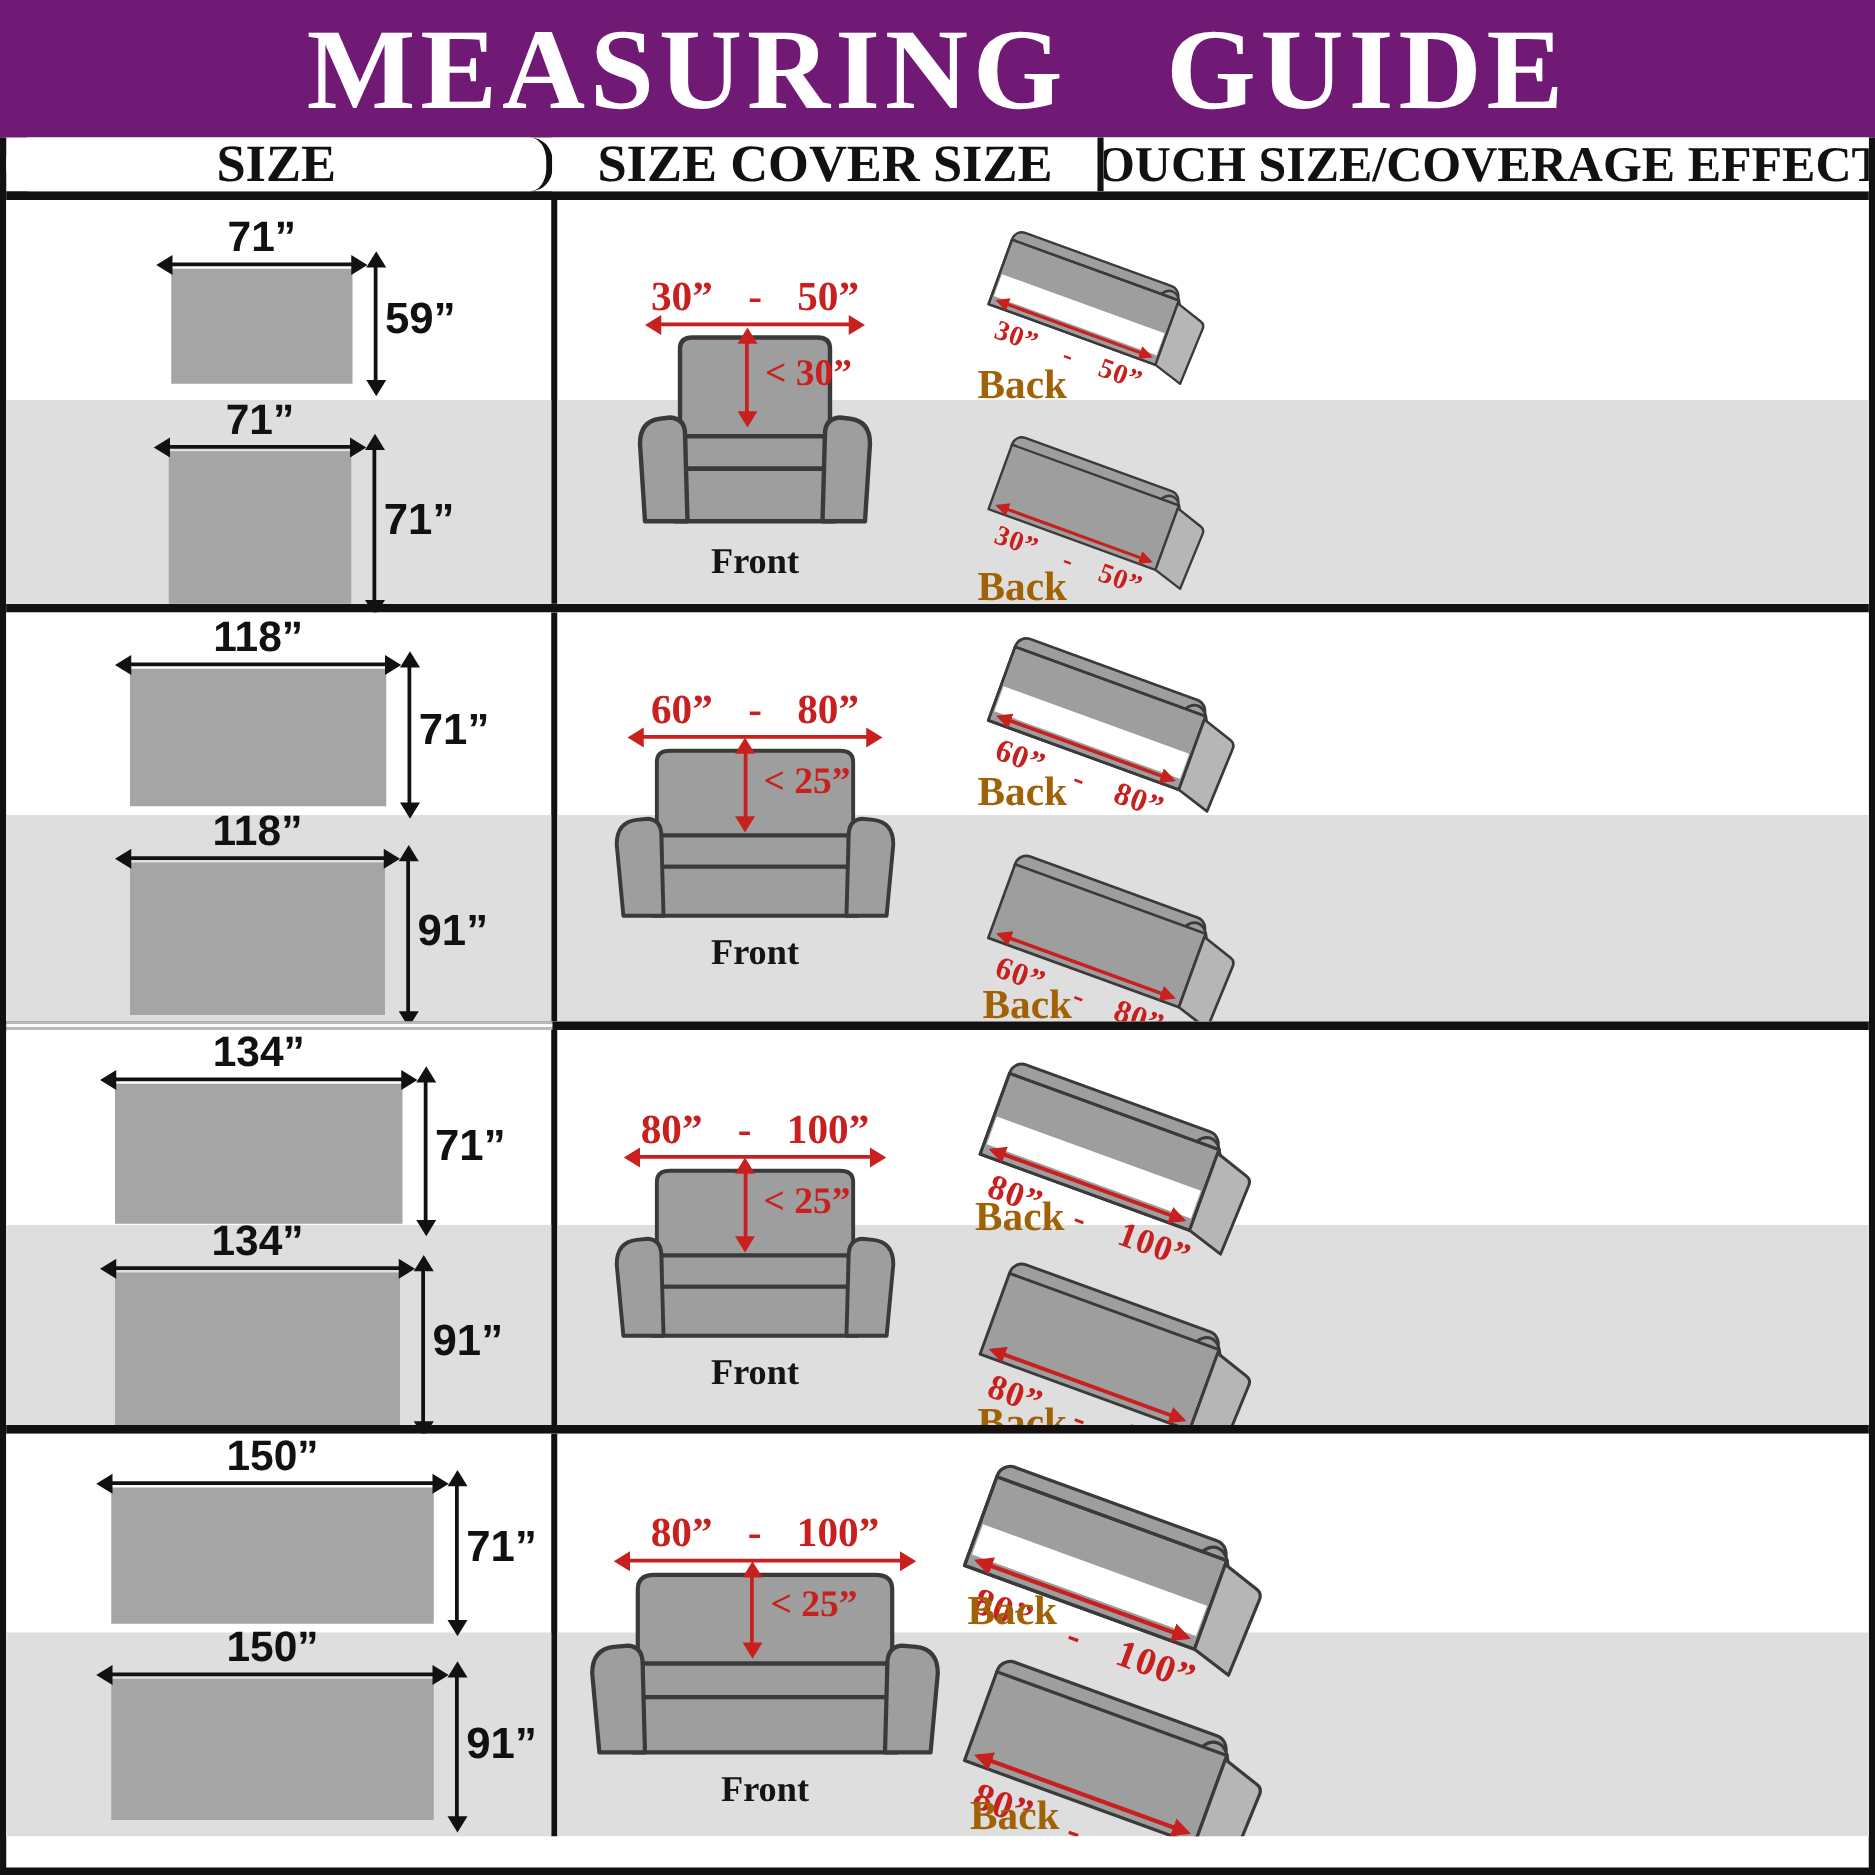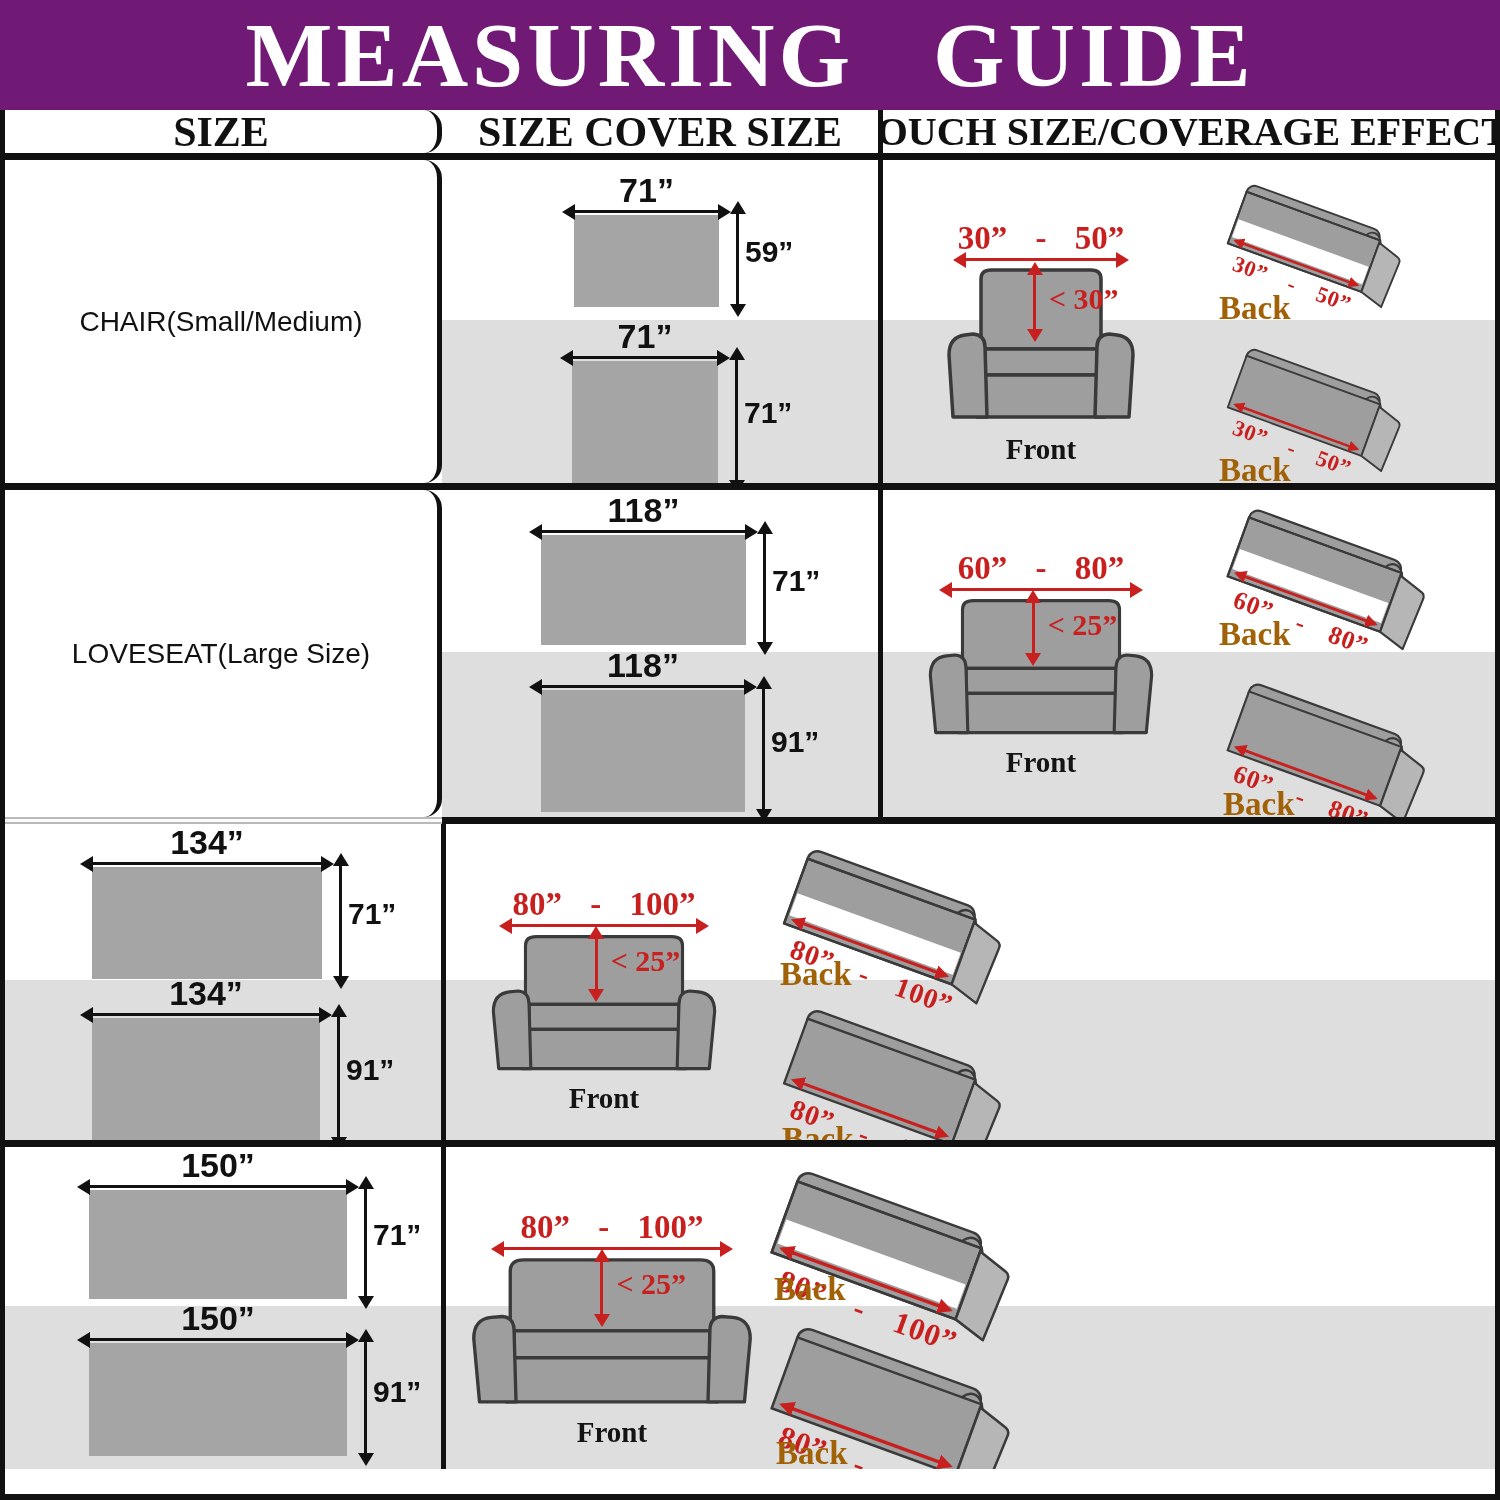--- a/index.html
+++ b/index.html
@@ -24,21 +24,21 @@
   .hcell{display:flex;align-items:center;justify-content:center;
          font-family:"Liberation Serif",serif;font-weight:bold;font-size:42px;white-space:nowrap;}
   .hc3{font-size:40px;}
   
   .slabel{position:absolute;inset:0;display:flex;align-items:center;justify-content:center;
           font-size:28px;color:#111;text-align:center;}
   
   .fig{position:absolute;}
   .dimw{height:38px;line-height:36px;text-align:center;font-weight:bold;font-size:34px;white-space:nowrap;}
   .rect{background:#a5a5a5;margin-top:2px;}
-  .dimh{position:absolute;left:calc(100% + 26px);font-weight:bold;font-size:30px;white-space:nowrap;}
+  .dimh{position:absolute;left:calc(100% + 26px);font-weight:bold;font-size:35px;white-space:nowrap;}
   
   .hline{position:relative;height:3px;background:#111;}
   .hline:before,.hline:after{content:"";position:absolute;top:50%;transform:translateY(-50%);
        width:0;height:0;border-top:8px solid transparent;border-bottom:8px solid transparent;}
   .hline:before{left:-12px;border-right:13px solid #111;}
   .hline:after{right:-12px;border-left:13px solid #111;}
   .vline{position:absolute;width:3px;background:#111;}
   .vline:before,.vline:after{content:"";position:absolute;left:50%;transform:translateX(-50%);
        width:0;height:0;border-left:8px solid transparent;border-right:8px solid transparent;}
   .vline:before{top:-12px;border-bottom:13px solid #111;}
@@ -134,23 +134,20 @@
 
   <div class="tbl">
 
     <div class="row hdr">
       <div class="c1 hcell">SIZE</div>
       <div class="c2 hcell">SIZE COVER SIZE</div>
       <div class="c3 hcell hc3">COUCH SIZE/COVERAGE EFFECTS</div>
     </div>
 
     <div class="row" style="height:330px">
-      <div class="c1">
-        <div class="slabel">CHAIR(Small/Medium)</div>
-      </div>
       <div class="c2">
         <div class="band"></div>
         <div class="fig" style="left:132px;top:12px;width:145px">
           <div class="dimw">71”</div>
           <div class="hline"></div>
           <div class="rect" style="height:92px"></div>
           <div class="vline" style="right:-20px;top:41px;height:92px"></div>
           <div class="dimh" style="top:63px">59”</div>
         </div>
         <div class="fig" style="left:130px;top:158px;width:146px">
@@ -181,23 +178,20 @@
         <svg class="bsvg" style="left:332px;top:166px;width:212px;height:162px" viewBox="0 0 340 240">
           <use href="#bc-full"></use>
           <text class="brt" x="26" y="163" transform="rotate(20 26 163)">30” - 50”</text>
         </svg>
         <div class="bcap" style="left:336px;top:292px">Back</div>
       </div>
     </div>
 
     <div class="row" style="height:334px">
       <div class="dbl"></div>
-      <div class="c1">
-        <div class="slabel">LOVESEAT(Large Size)</div>
-      </div>
       <div class="c2">
         <div class="band"></div>
         <div class="fig" style="left:99px;top:2px;width:205px">
           <div class="dimw">118”</div>
           <div class="hline"></div>
           <div class="rect" style="height:110px"></div>
           <div class="vline" style="right:-20px;top:41px;height:110px"></div>
           <div class="dimh" style="top:72px">71”</div>
         </div>
         <div class="fig" style="left:99px;top:157px;width:204px">

